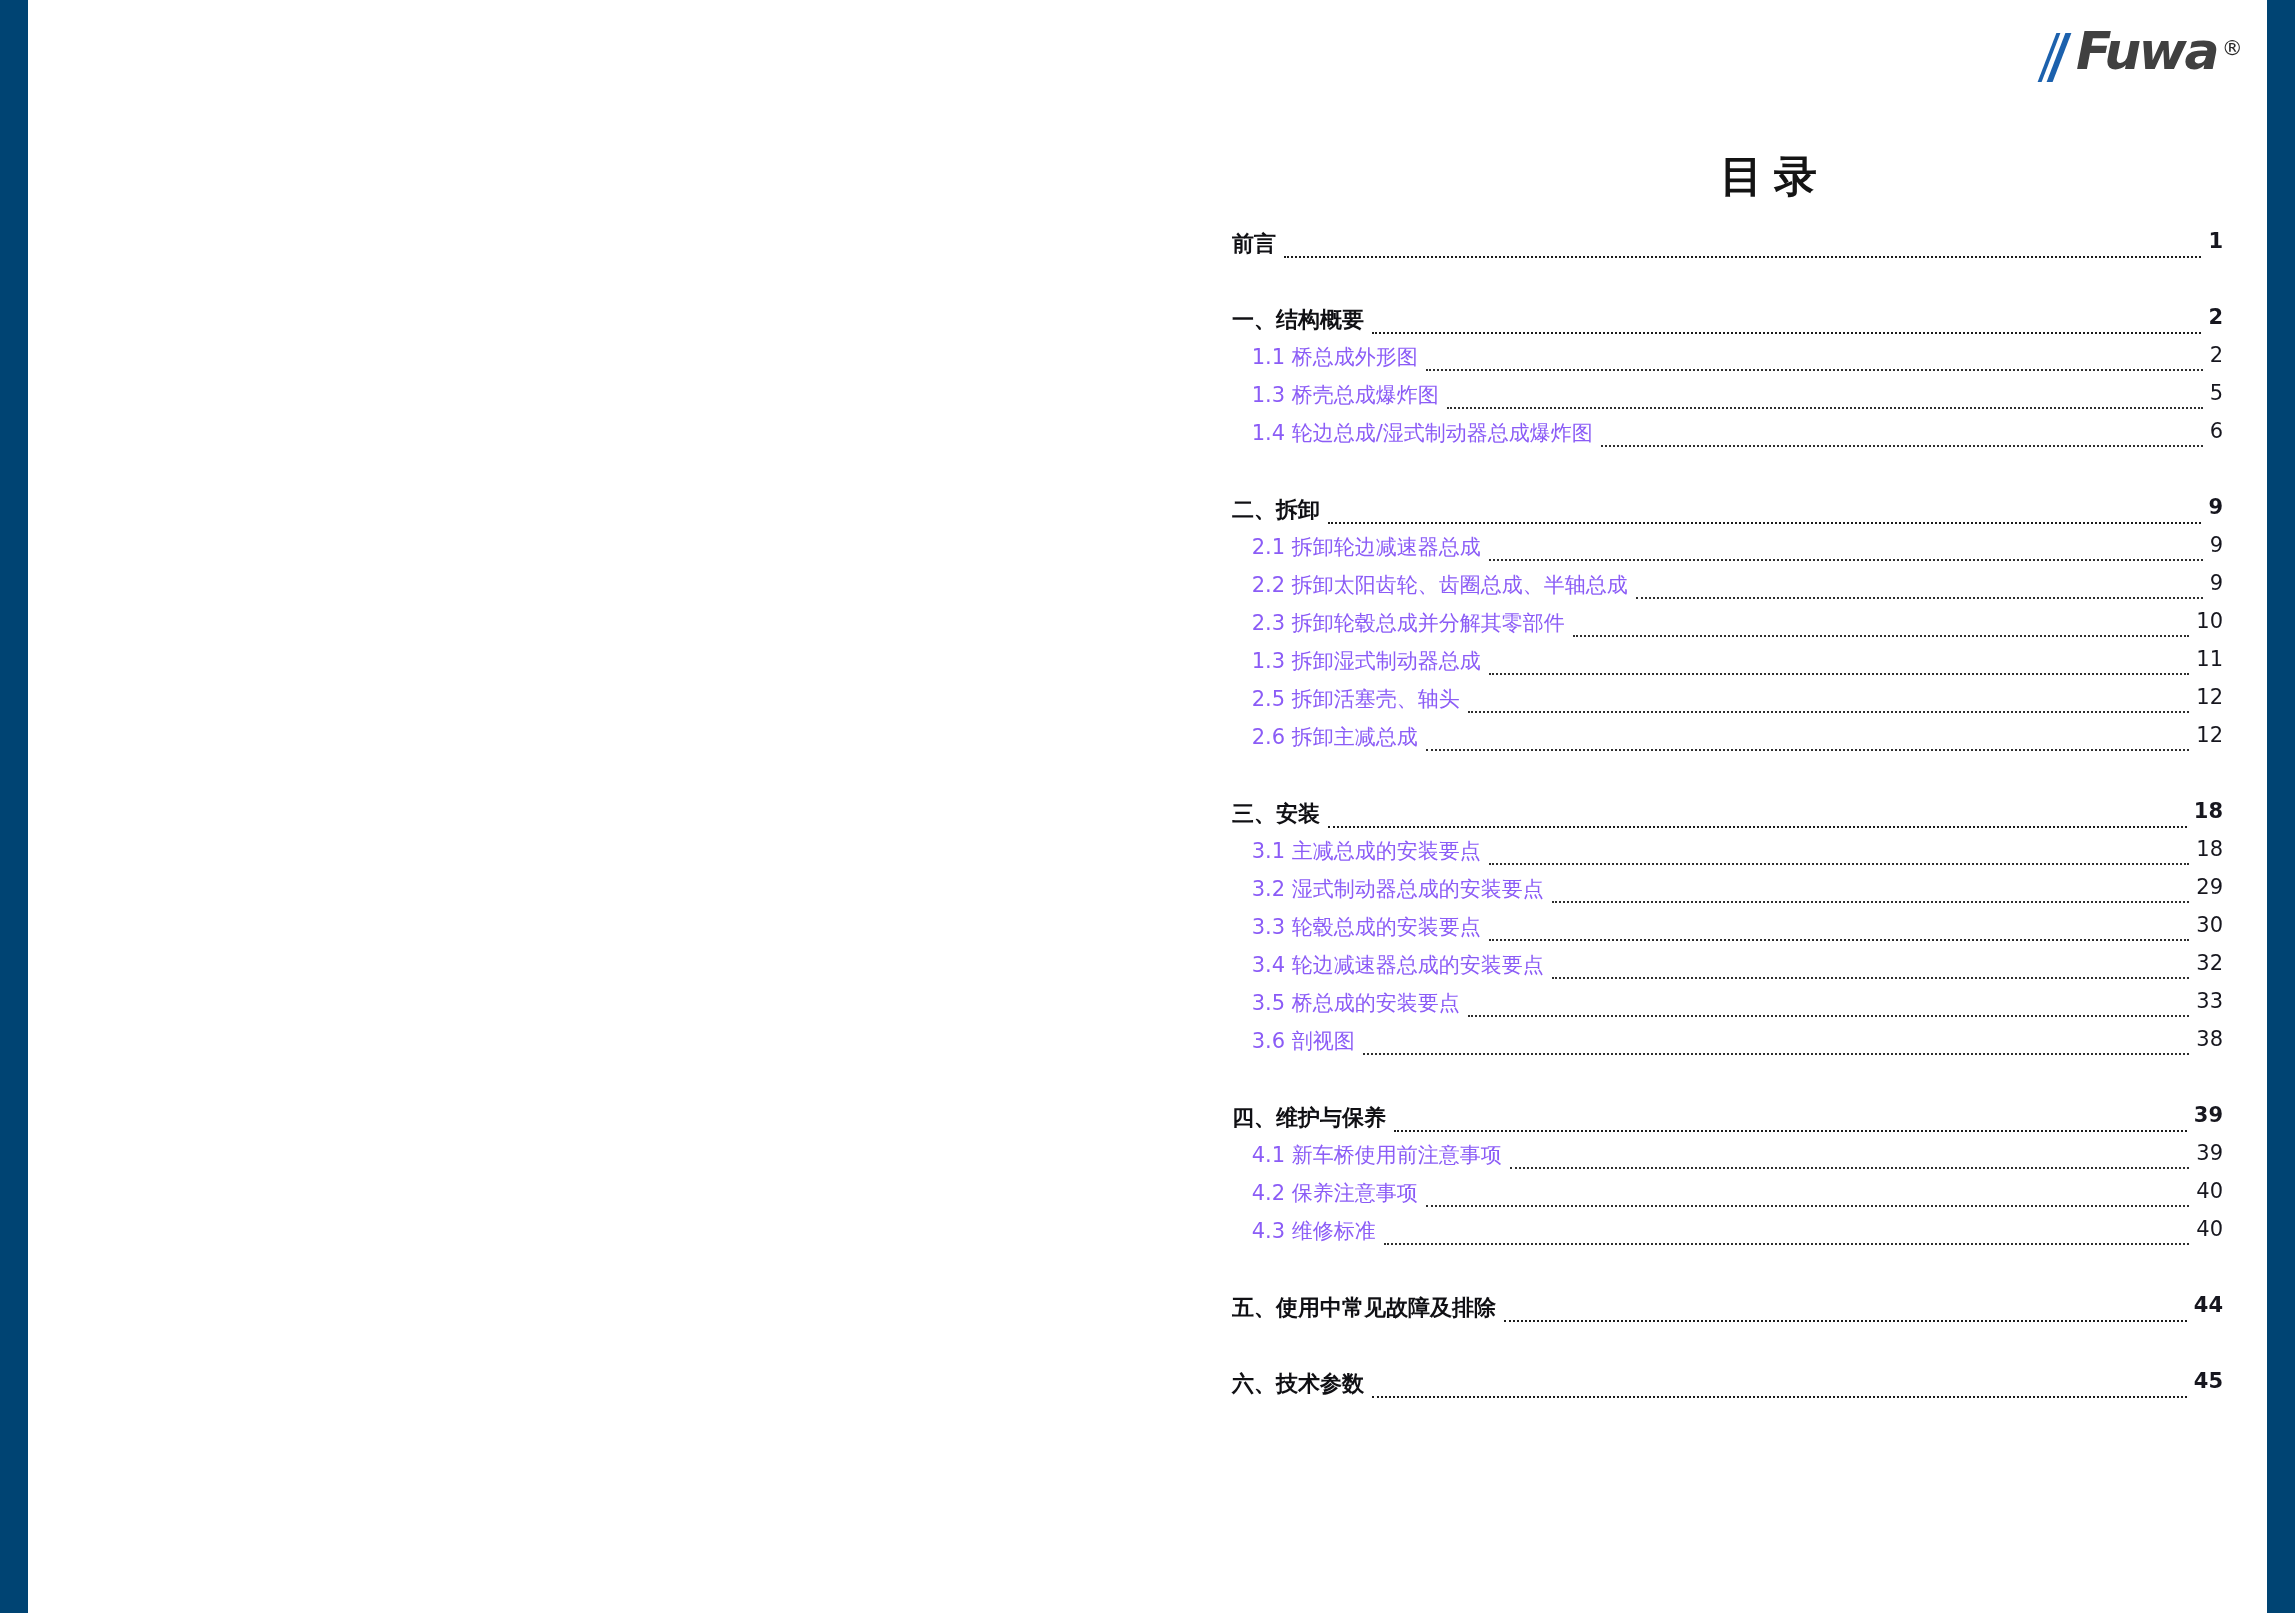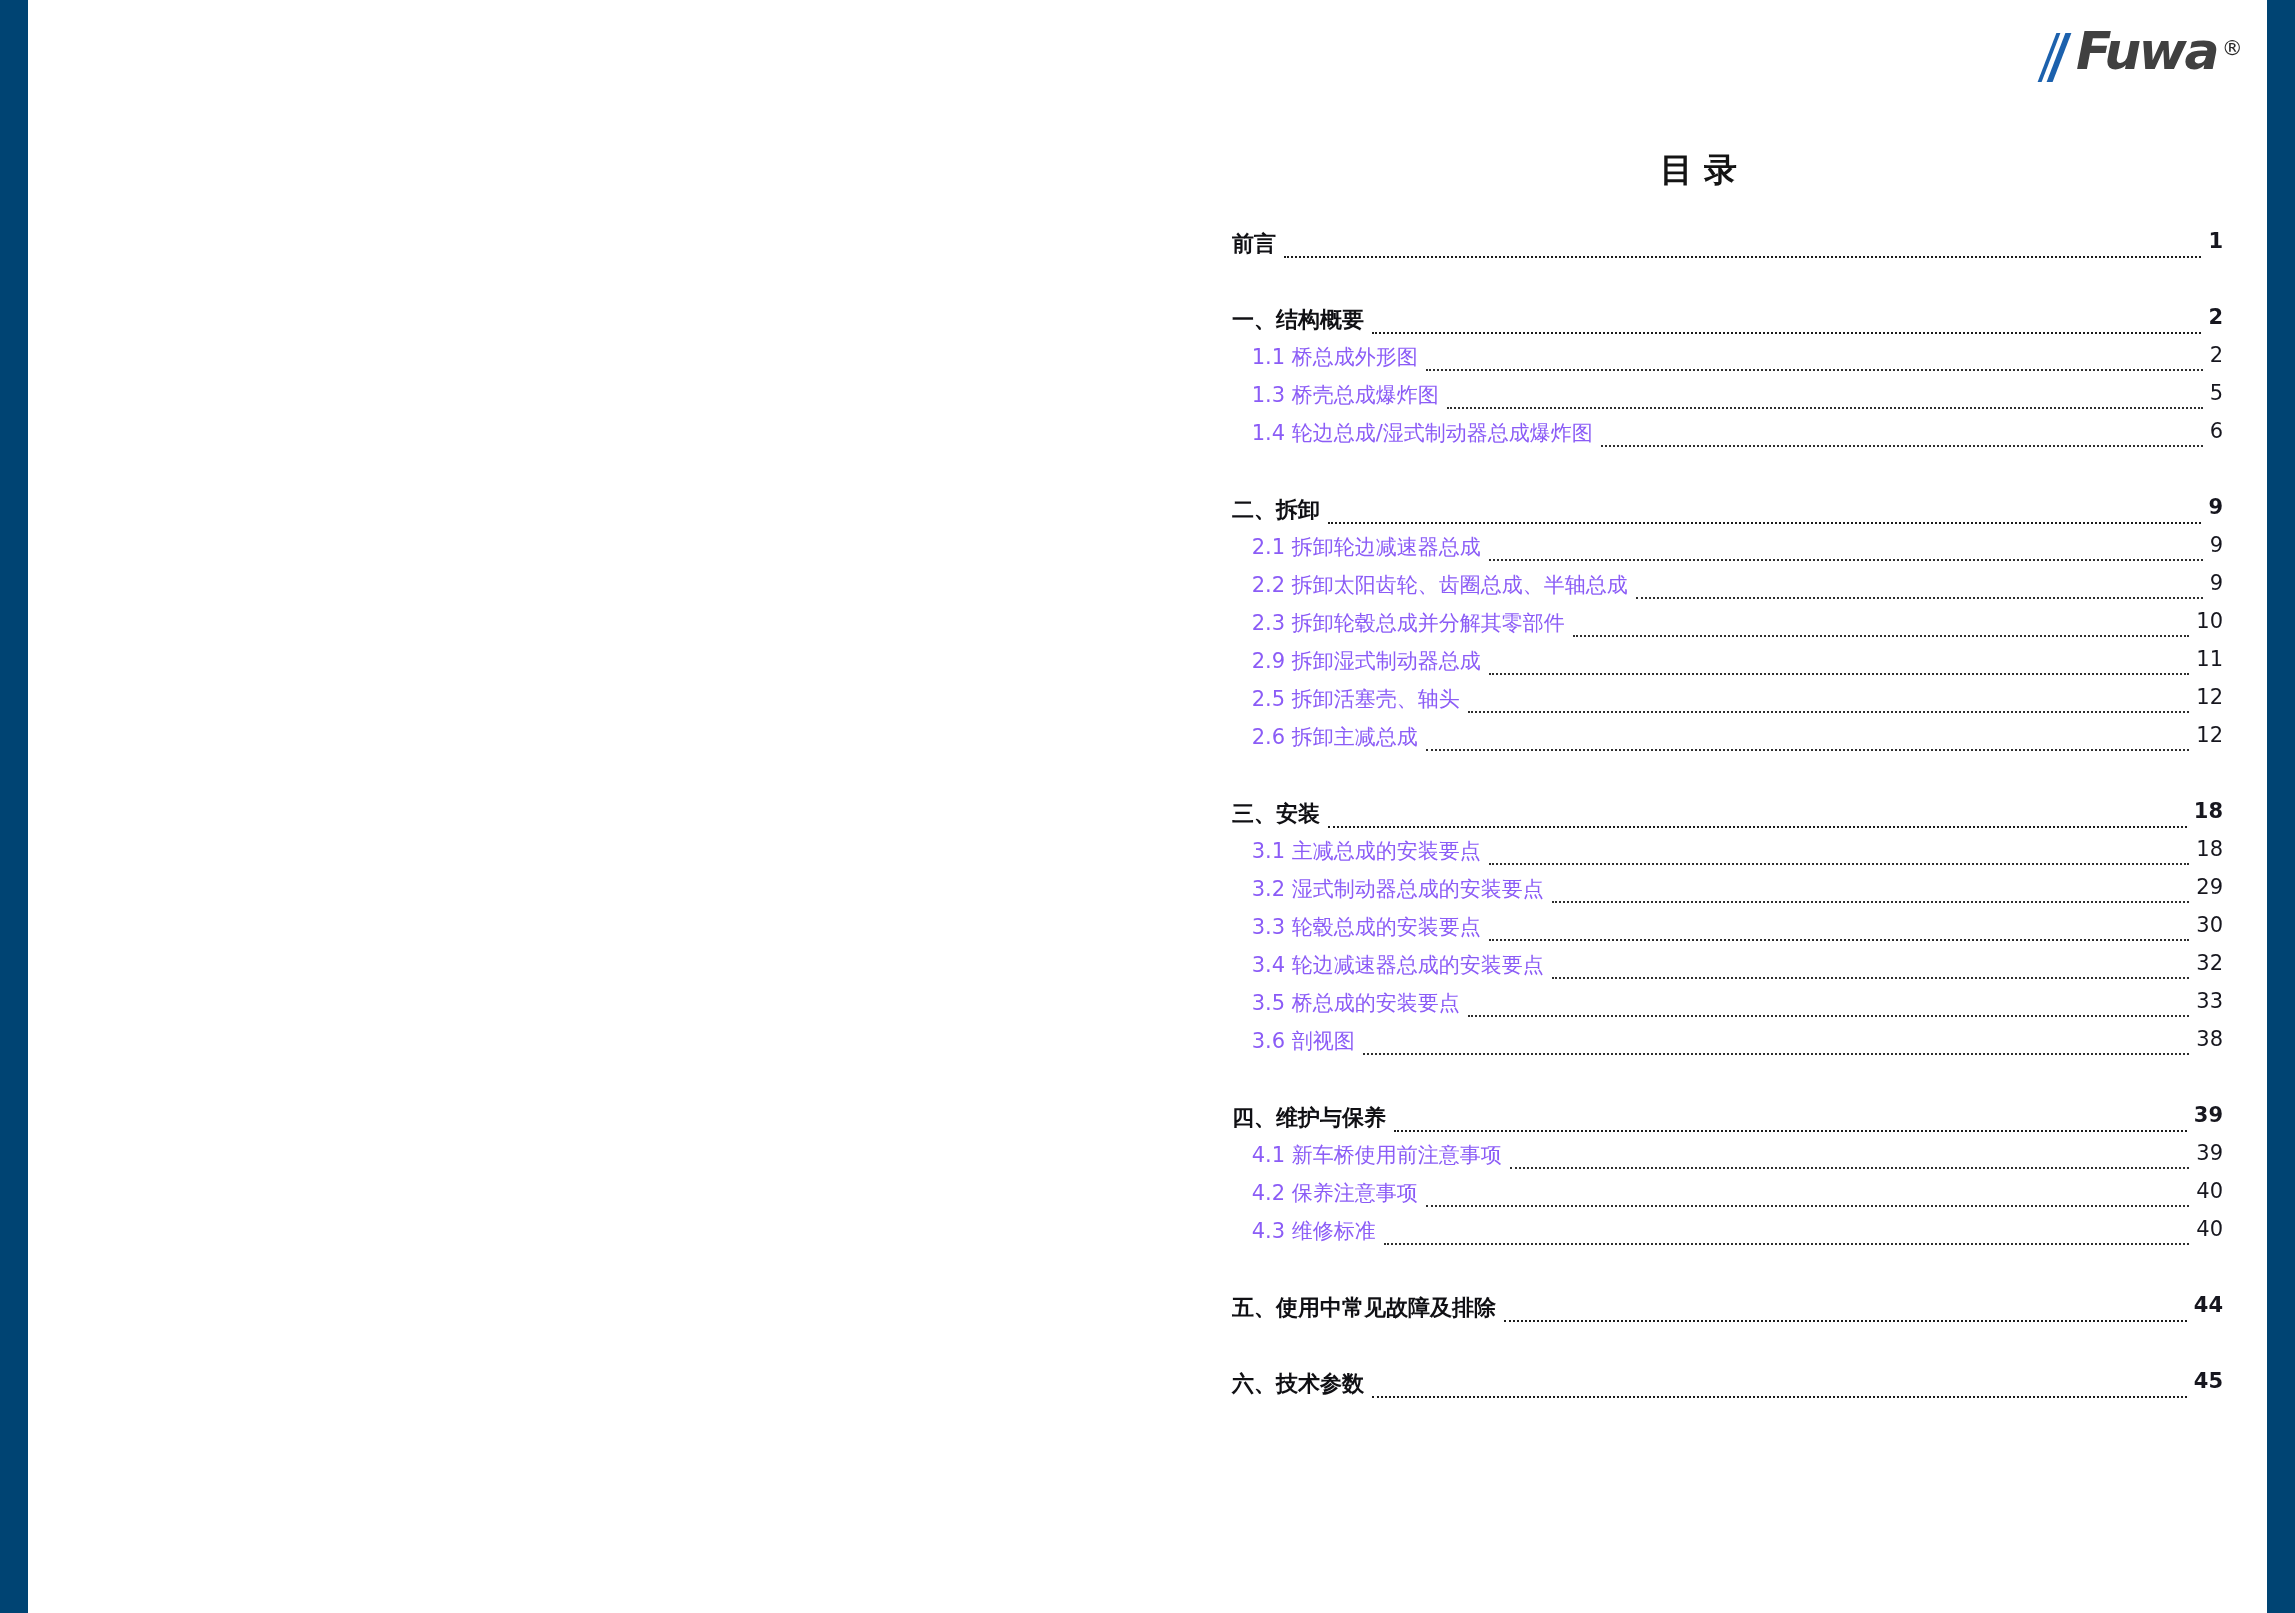--- a/index.html
+++ b/index.html
@@ -23,22 +23,22 @@
     color:#404040;font-size:52px;line-height:1;font-weight:bold;font-style:italic;
     letter-spacing:-2.4px;font-family:"DejaVu Sans", sans-serif;
   }
   .logo .reg{
     color:#2a2a2a;font-size:21px;line-height:1;font-style:normal;font-weight:normal;
     margin-left:4.7px;margin-top:12.6px;
   }
 
   
   .doc-title{
-    position:absolute;left:1203px;top:148px;width:991px;
-    text-align:center;font-size:33px;font-weight:bold;color:#141414;
+    position:absolute;left:1273px;top:148px;width:991px;
+    text-align:center;font-size:43px;font-weight:bold;color:#141414;
     letter-spacing:11px;text-indent:11px;
     font-family:"DejaVu Serif", serif;
   }
 
   
   .toc{position:absolute;left:1232px;top:229px;width:991px;}
   .row{display:flex;align-items:flex-start;height:38px;}
   .row.gap{margin-top:38px;}
   .row .lbl{
     white-space:nowrap;font-size:21px;color:#8b5cf6;
@@ -117,21 +117,21 @@
     <span class="lbl">2.2 拆卸太阳齿轮、齿圈总成、半轴总成</span>
     <span class="leader"></span>
     <span class="pg">9</span>
   </div>
   <div class="row sub">
     <span class="lbl">2.3 拆卸轮毂总成并分解其零部件</span>
     <span class="leader"></span>
     <span class="pg">10</span>
   </div>
   <div class="row sub">
-    <span class="lbl">2.9 拆卸湿式制动器总成</span>
+    <span class="lbl">1.3 拆卸湿式制动器总成</span>
     <span class="leader"></span>
     <span class="pg">11</span>
   </div>
   <div class="row sub">
     <span class="lbl">2.5 拆卸活塞壳、轴头</span>
     <span class="leader"></span>
     <span class="pg">12</span>
   </div>
   <div class="row sub">
     <span class="lbl">2.6 拆卸主减总成</span>

